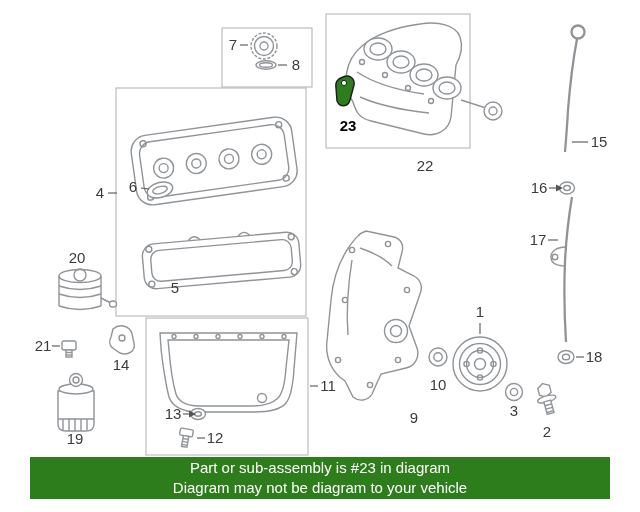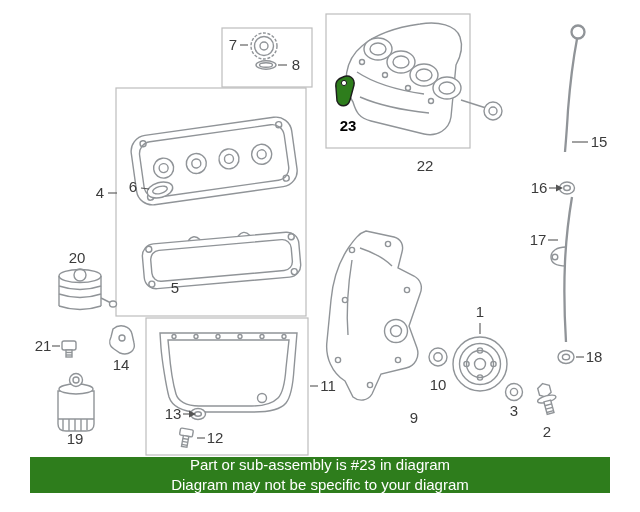--- a/index.html
+++ b/index.html
@@ -8,21 +8,21 @@
   .stage{position:absolute;inset:0;}
   svg text{font-family:"Liberation Sans",sans-serif;}
   .lbl{font-size:15px;fill:#3b3b3b;}
   .lbl23{font-size:15px;font-weight:bold;fill:#000;}
   .ln{fill:none;stroke:#909498;stroke-width:1.4;}
   .f{fill:#ffffff;}
   .tube{fill:none;stroke:#909498;stroke-width:2.3;}
   .box{fill:none;stroke:#bdbdbd;stroke-width:1.2;}
   .ldr{stroke:#555;stroke-width:1.1;}
   .ah{fill:#555;stroke:none;}
-  .banner{position:absolute;left:30px;top:457px;width:580px;height:36px;
+  .banner{position:absolute;left:30px;top:457px;width:580px;height:42px;
           background:#2e7d1c;color:#fff;display:flex;flex-direction:column;
           align-items:center;justify-content:center;text-align:center;
           font-size:15px;line-height:20px;}
 </style>
 </head>
 <body>
 
 <div class="stage">
 <svg width="640" height="512" viewBox="0 0 640 512">
 
@@ -266,15 +266,15 @@
     <line class="ln" x1="543.5" y1="408.5" x2="550.5" y2="408.5"></line>
     <line class="ln" x1="543.5" y1="412" x2="550.5" y2="412"></line>
   </g>
   <text class="lbl" x="547" y="437" text-anchor="middle">2</text>
 
 </svg>
 
 
 <div class="banner">
   <span>Part or sub-assembly is #23 in diagram</span>
-  <span>Diagram may not be specific to your diagram</span>
+  <span>Diagram may not be diagram to your vehicle</span>
 </div>
 </div>
 
 </body></html>

